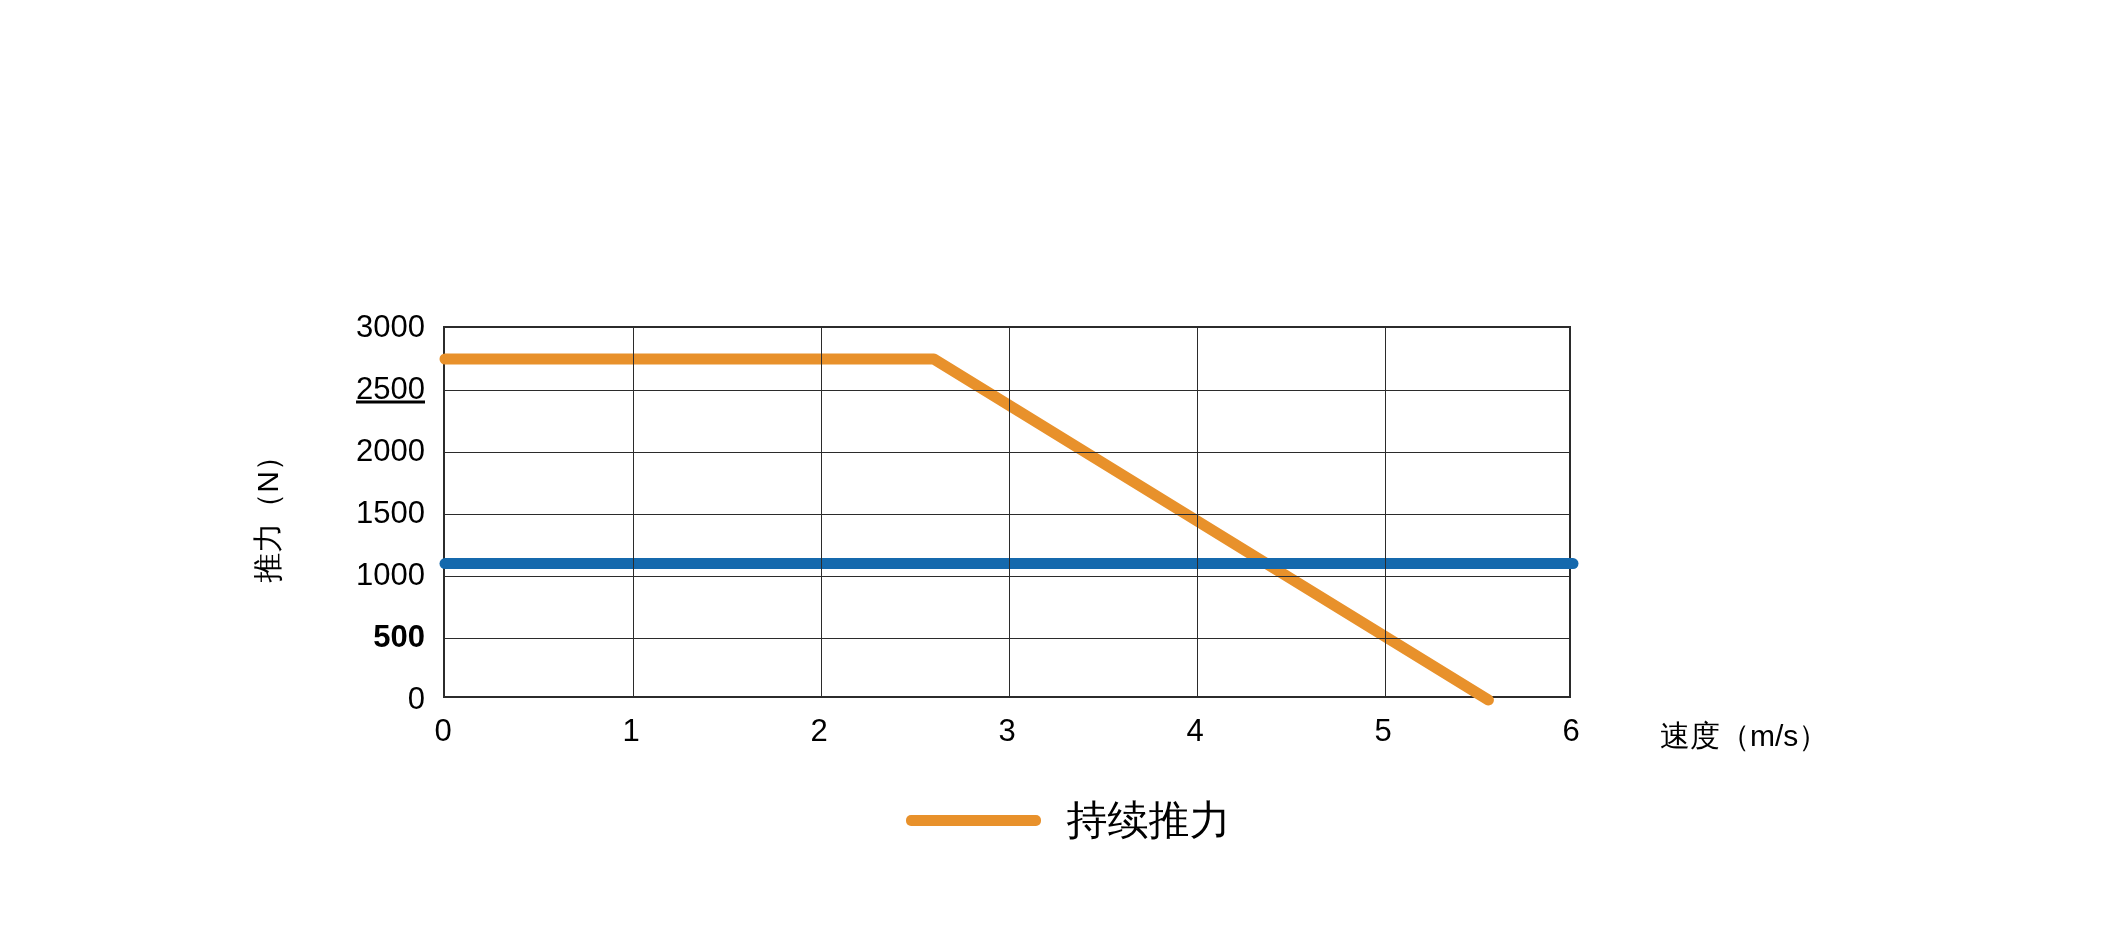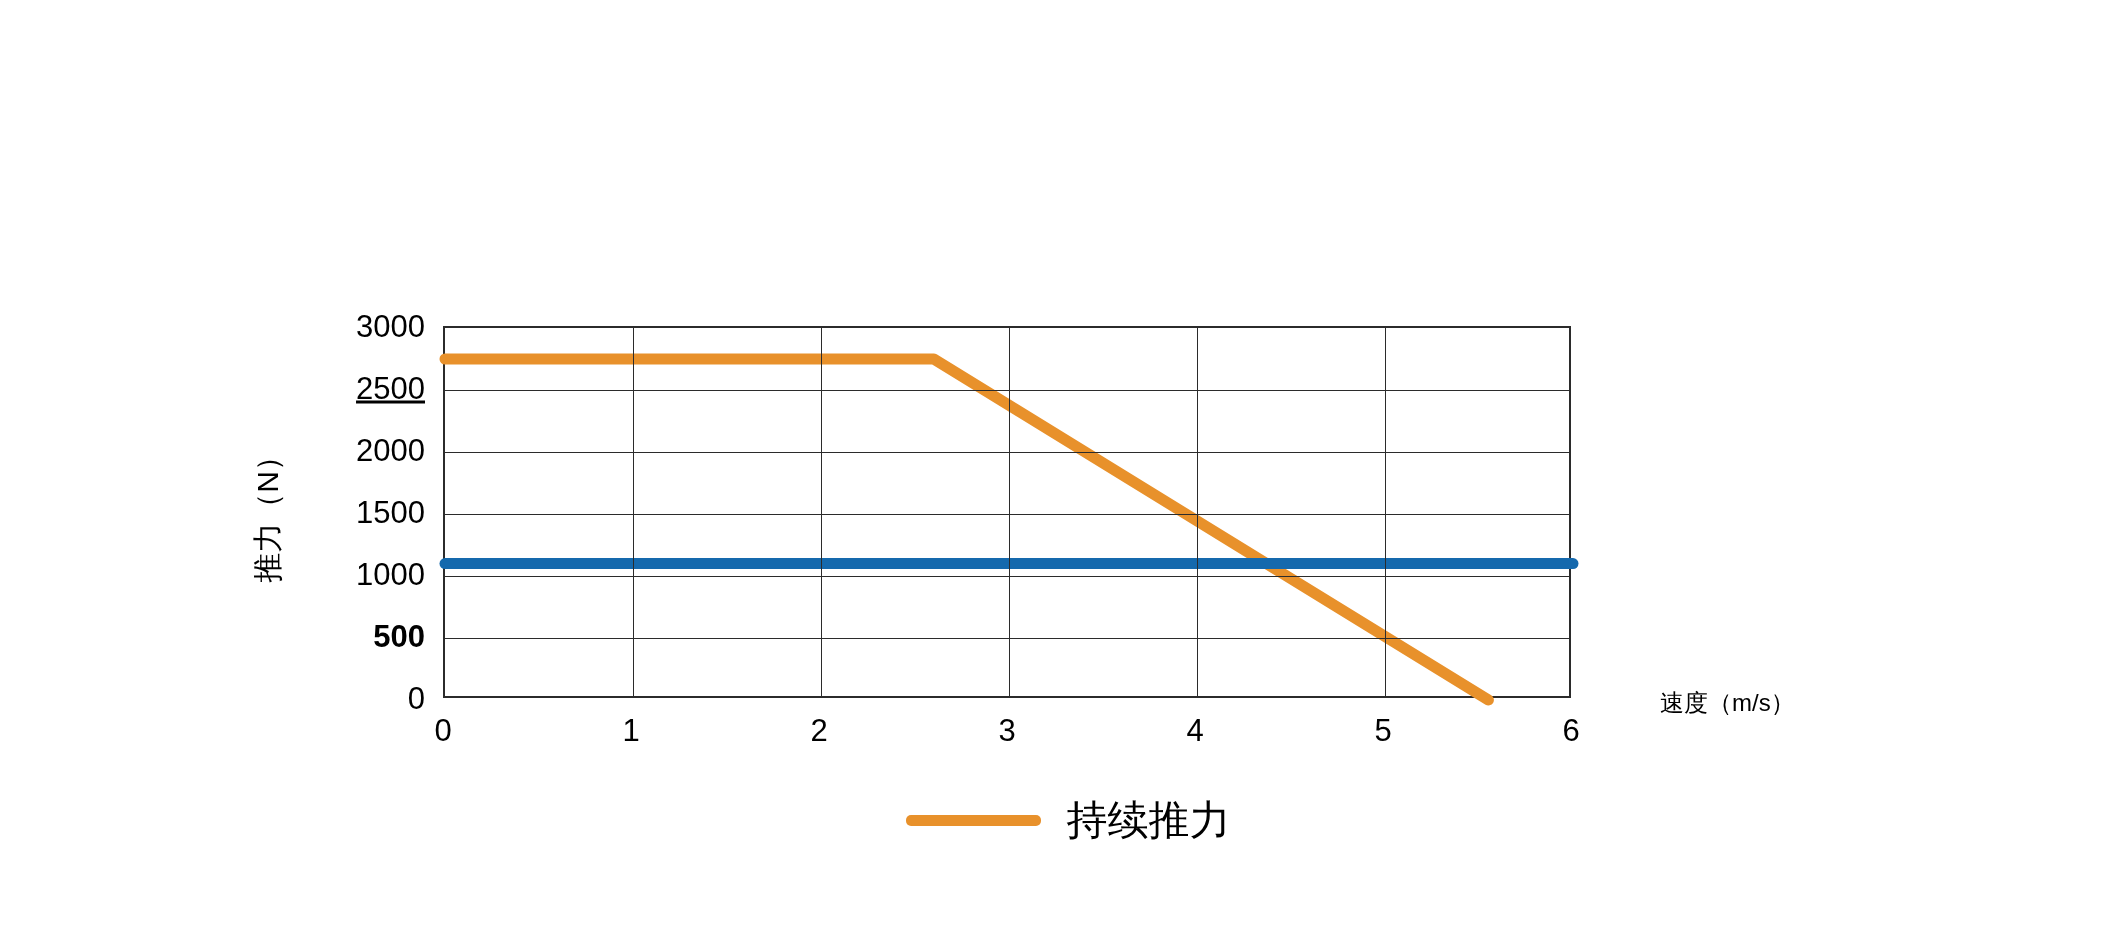--- a/index.html
+++ b/index.html
@@ -116,22 +116,22 @@
     left: 268px;
     top: 512px;
     font-size: 30px;
     white-space: nowrap;
     transform: translate(-50%, -50%) rotate(-90deg);
     transform-origin: center center;
   }
   .xlabel {
     position: absolute;
     left: 1660px;
-    top: 687px;
-    font-size: 24px;
+    top: 716px;
+    font-size: 30px;
     white-space: nowrap;
   }
 
   
   .legend {
     position: absolute;
     left: 443px;
     top: 800px;
     width: 1250px;
     display: flex;

